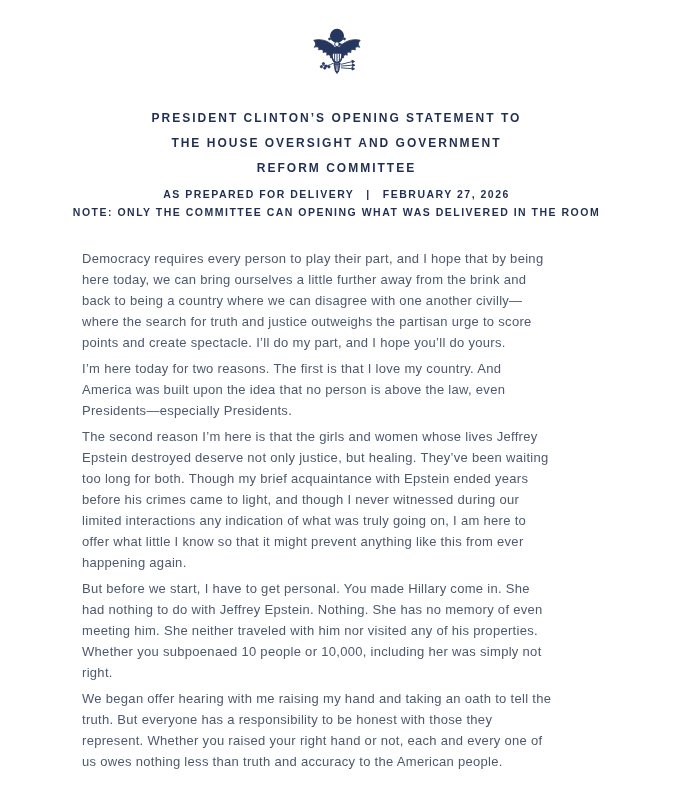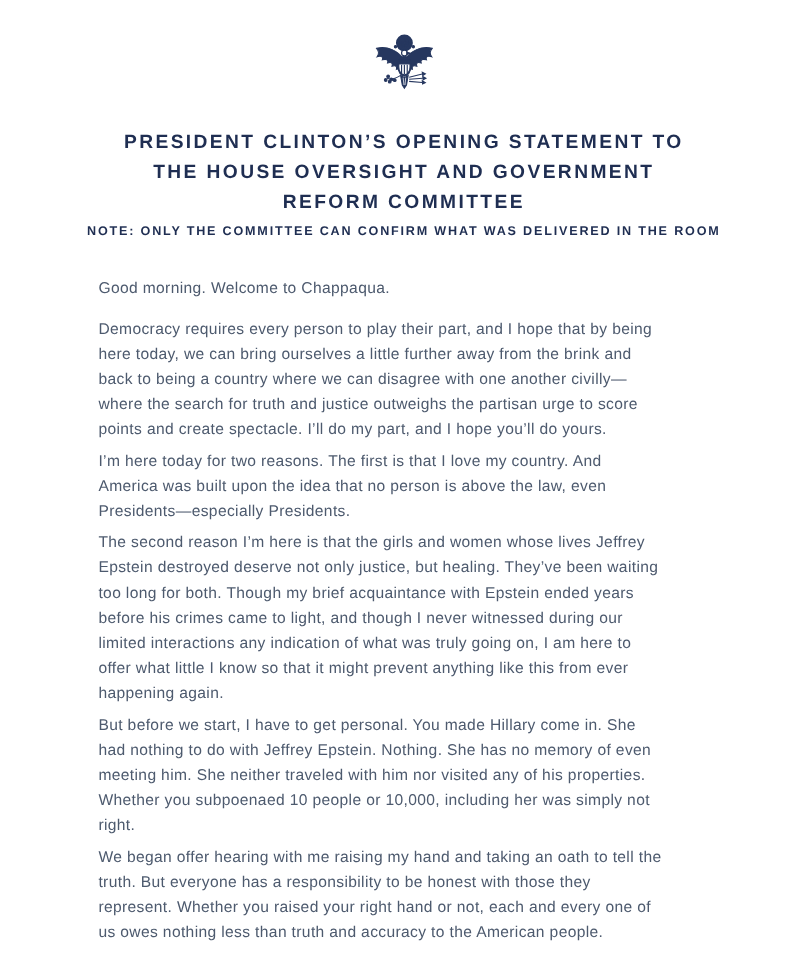--- a/index.html
+++ b/index.html
@@ -12,21 +12,21 @@
   .page { width:673px; height:811px; padding-top:26px; }
 
   .seal-wrap { display:flex; justify-content:center; }
   .seal-wrap svg { width:56px; height:60px; display:block; }
 
   .doc-title {
     margin:20px auto 0;
     width:630px;
     text-align:center;
     color:#1f2e52;
-    font-size:16px;
+    font-size:12px;
     font-weight:bold;
     letter-spacing:2px;
     line-height:25px;
     white-space:pre-line;
   }
 
   .subtitle-row {
     margin-top:7px;
     display:flex;
     justify-content:center;
@@ -109,25 +109,29 @@
       <path class="navy" stroke="none" d="M49 37.8 L52 39.3 L49.5 41 Z"></path>
       <path class="navy" stroke="none" d="M49.5 41.9 L52.5 43.5 L49.8 45 Z"></path>
       <path class="navy" stroke="none" d="M49 45.8 L52 47.7 L49.3 49 Z"></path>
     </svg>
   </div>
 
   <h1 class="doc-title">PRESIDENT CLINTON’S OPENING STATEMENT TO
 THE HOUSE OVERSIGHT AND GOVERNMENT
 REFORM COMMITTEE</h1>
 
+  <div class="subtitle-row">
+    <span>AS PREPARED FOR DELIVERY</span>
+    <span>|</span>
+    <span>FEBRUARY 27, 2026</span>
+  </div>
 
-  <div class="note-line">NOTE: ONLY THE COMMITTEE CAN CONFIRM WHAT WAS DELIVERED IN THE ROOM</div>
+  <div class="note-line">NOTE: ONLY THE COMMITTEE CAN OPENING WHAT WAS DELIVERED IN THE ROOM</div>
 
   <div class="body-text">
-    <p class="greeting">Good morning. Welcome to Chappaqua.</p>
     <p>Democracy requires every person to play their part, and I hope that by being
 here today, we can bring ourselves a little further away from the brink and
 back to being a country where we can disagree with one another civilly—
 where the search for truth and justice outweighs the partisan urge to score
 points and create spectacle. I’ll do my part, and I hope you’ll do yours.</p>
     <p>I’m here today for two reasons. The first is that I love my country. And
 America was built upon the idea that no person is above the law, even
 Presidents—especially Presidents.</p>
     <p>The second reason I’m here is that the girls and women whose lives Jeffrey
 Epstein destroyed deserve not only justice, but healing. They’ve been waiting

